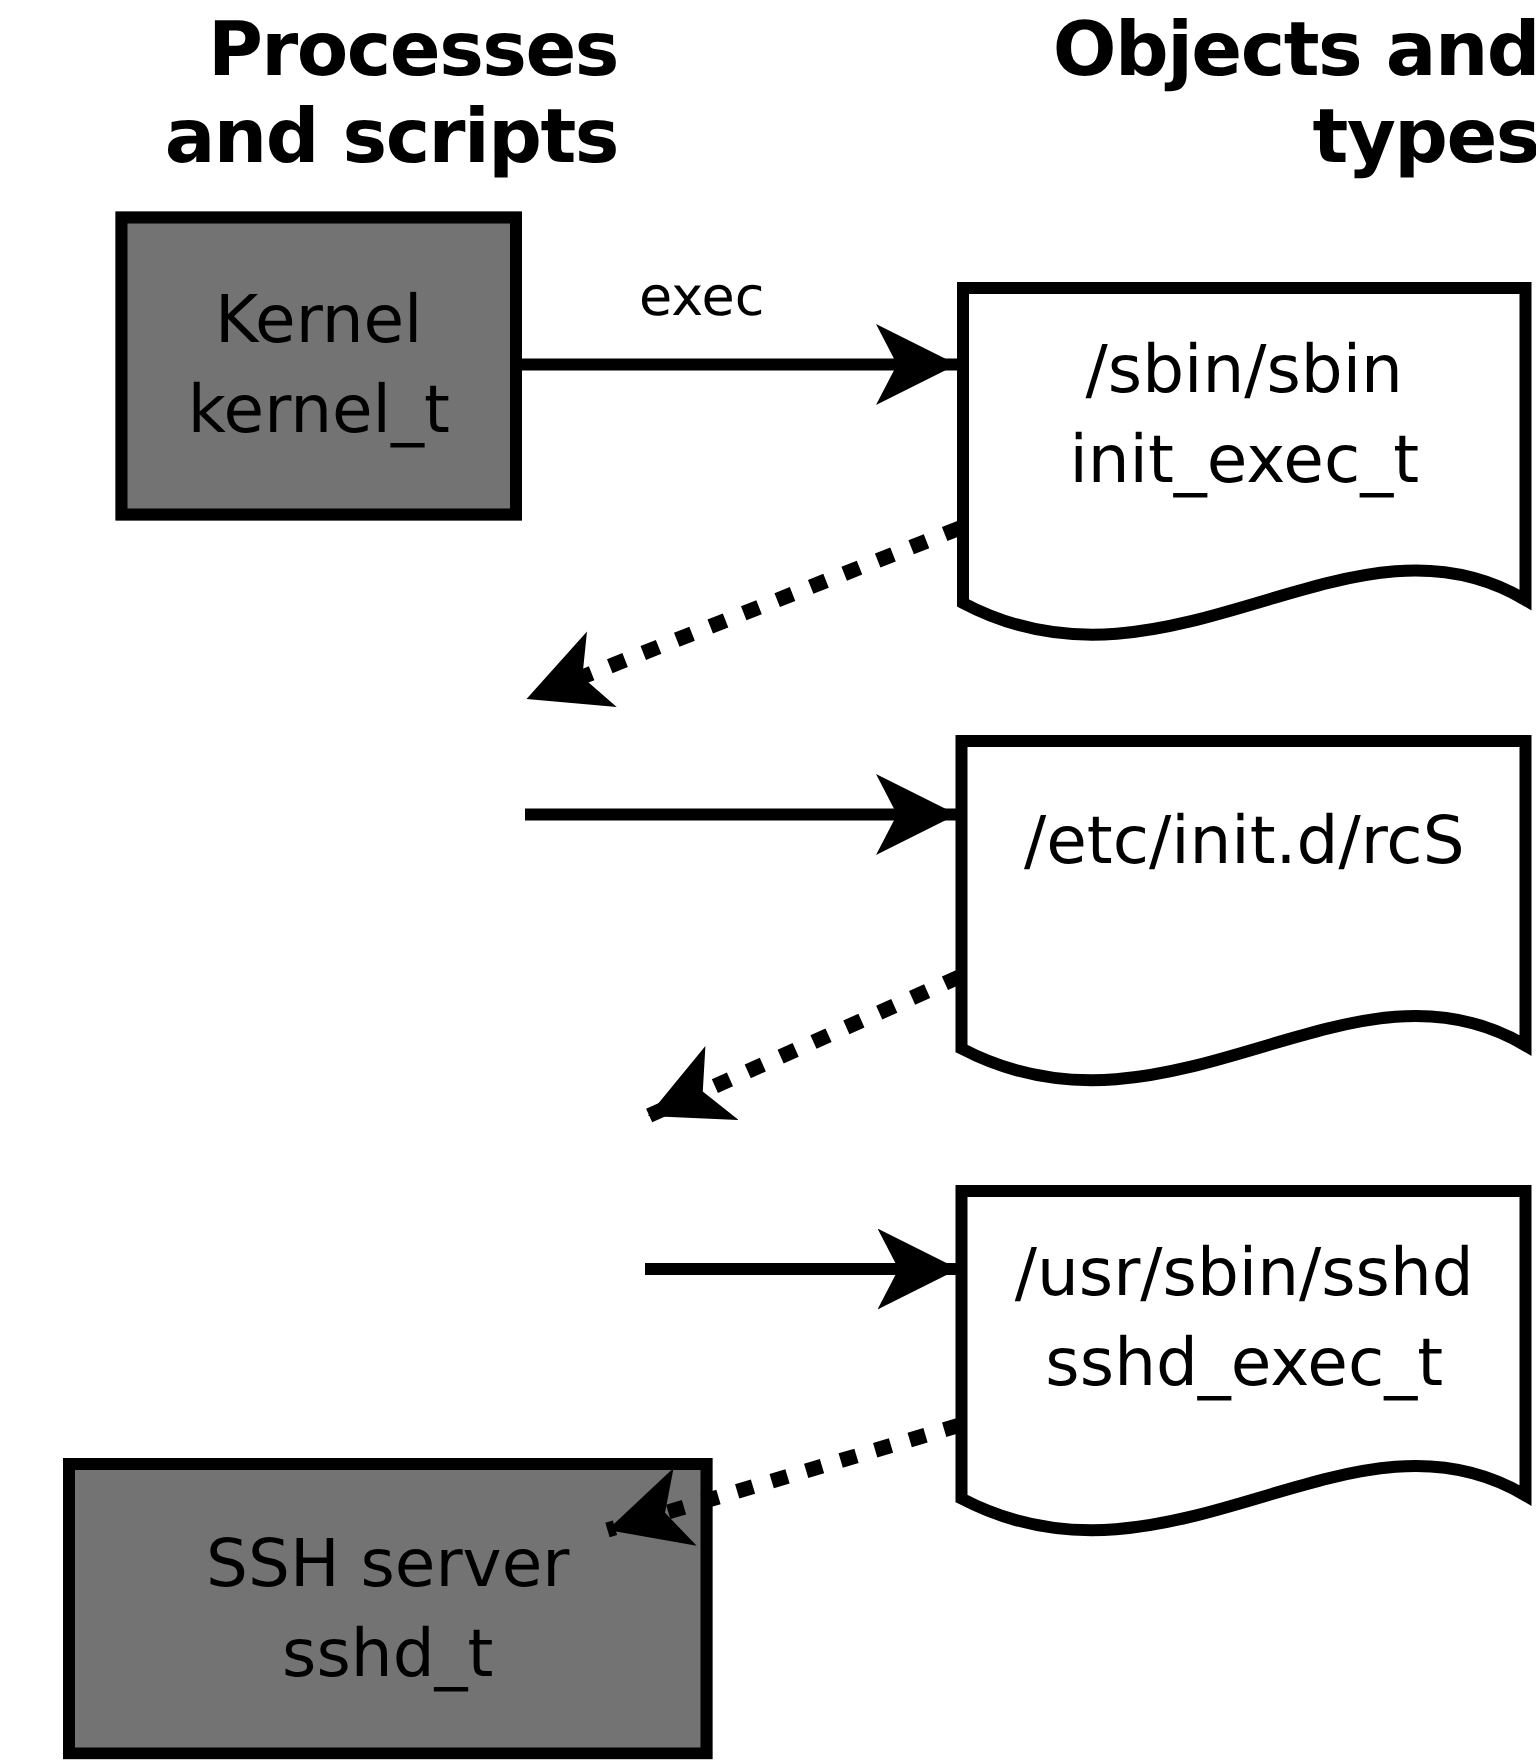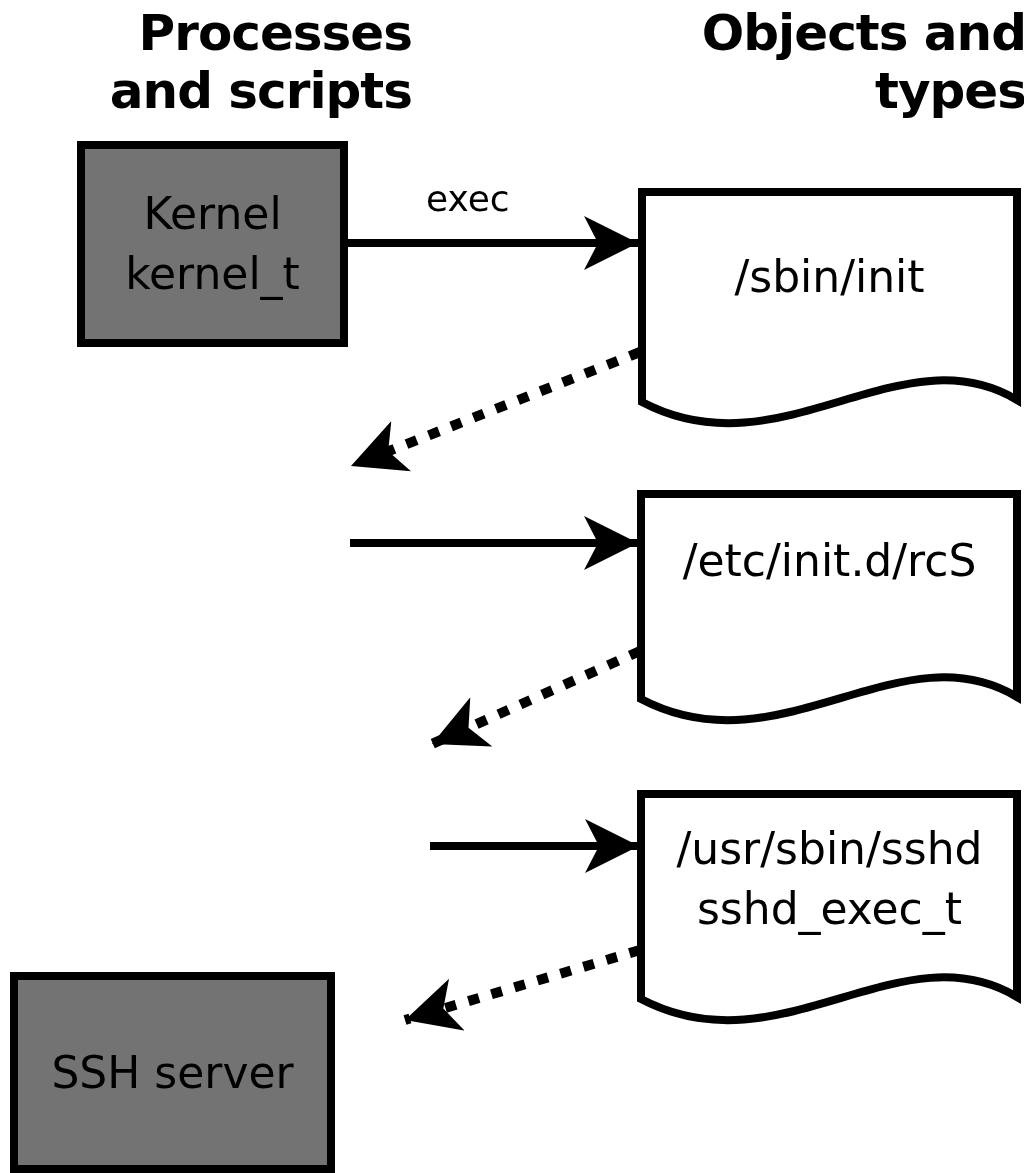--- a/index.html
+++ b/index.html
@@ -31,22 +31,23 @@
   </div>
   <div class="hdr" style="left:626px">
     <div>Objects and</div>
     <div>types</div>
   </div>
 
   <div class="pbox" style="left:77px;top:141px;width:271px;height:206px">
     <div>Kernel</div>
     <div>kernel_t</div>
   </div>
-  <div class="pbox" style="left:10px;top:972px;width:325px;height:201px">
+  <div class="pbox" style="left:42px;top:972px;width:433px;height:201px">
     <div>SSH server</div>
+    <div>sshd_t</div>
   </div>
 
   <svg class="layer" width="1024" height="1173" viewBox="0 0 1024 1173">
     <defs>
       <marker id="ah" markerUnits="userSpaceOnUse" markerWidth="56" markerHeight="56" refX="54" refY="27" orient="auto">
         <path d="M54 27 L0 0 L14 27 L0 54 Z" fill="#000"></path>
       </marker>
     </defs>
 
     <path class="doc" d="M 642 192 L 1017 192 L 1017 400 C 900 330 780 475 642 402 Z"></path>
@@ -56,21 +57,22 @@
     <line class="solid-edge" x1="348" y1="243" x2="638" y2="243" marker-end="url(#ah)"></line>
     <line class="solid-edge" x1="350" y1="543" x2="638" y2="543" marker-end="url(#ah)"></line>
     <line class="solid-edge" x1="430" y1="846" x2="639" y2="846" marker-end="url(#ah)"></line>
 
     <line class="dotted-edge" x1="640" y1="352" x2="351" y2="466" marker-end="url(#ah)"></line>
     <line class="dotted-edge" x1="640" y1="651" x2="432" y2="744" marker-end="url(#ah)"></line>
     <line class="dotted-edge" x1="640" y1="950" x2="405" y2="1020" marker-end="url(#ah)"></line>
   </svg>
 
   <div class="doclabel" style="top:192px">
-    <div>/sbin/init</div>
+    <div>/sbin/sbin</div>
+    <div>init_exec_t</div>
   </div>
   <div class="doclabel" style="top:476px">
     <div>/etc/init.d/rcS</div>
   </div>
   <div class="doclabel" style="top:794px">
     <div>/usr/sbin/sshd</div>
     <div>sshd_exec_t</div>
   </div>
 
   <div class="exec-label">exec</div>

